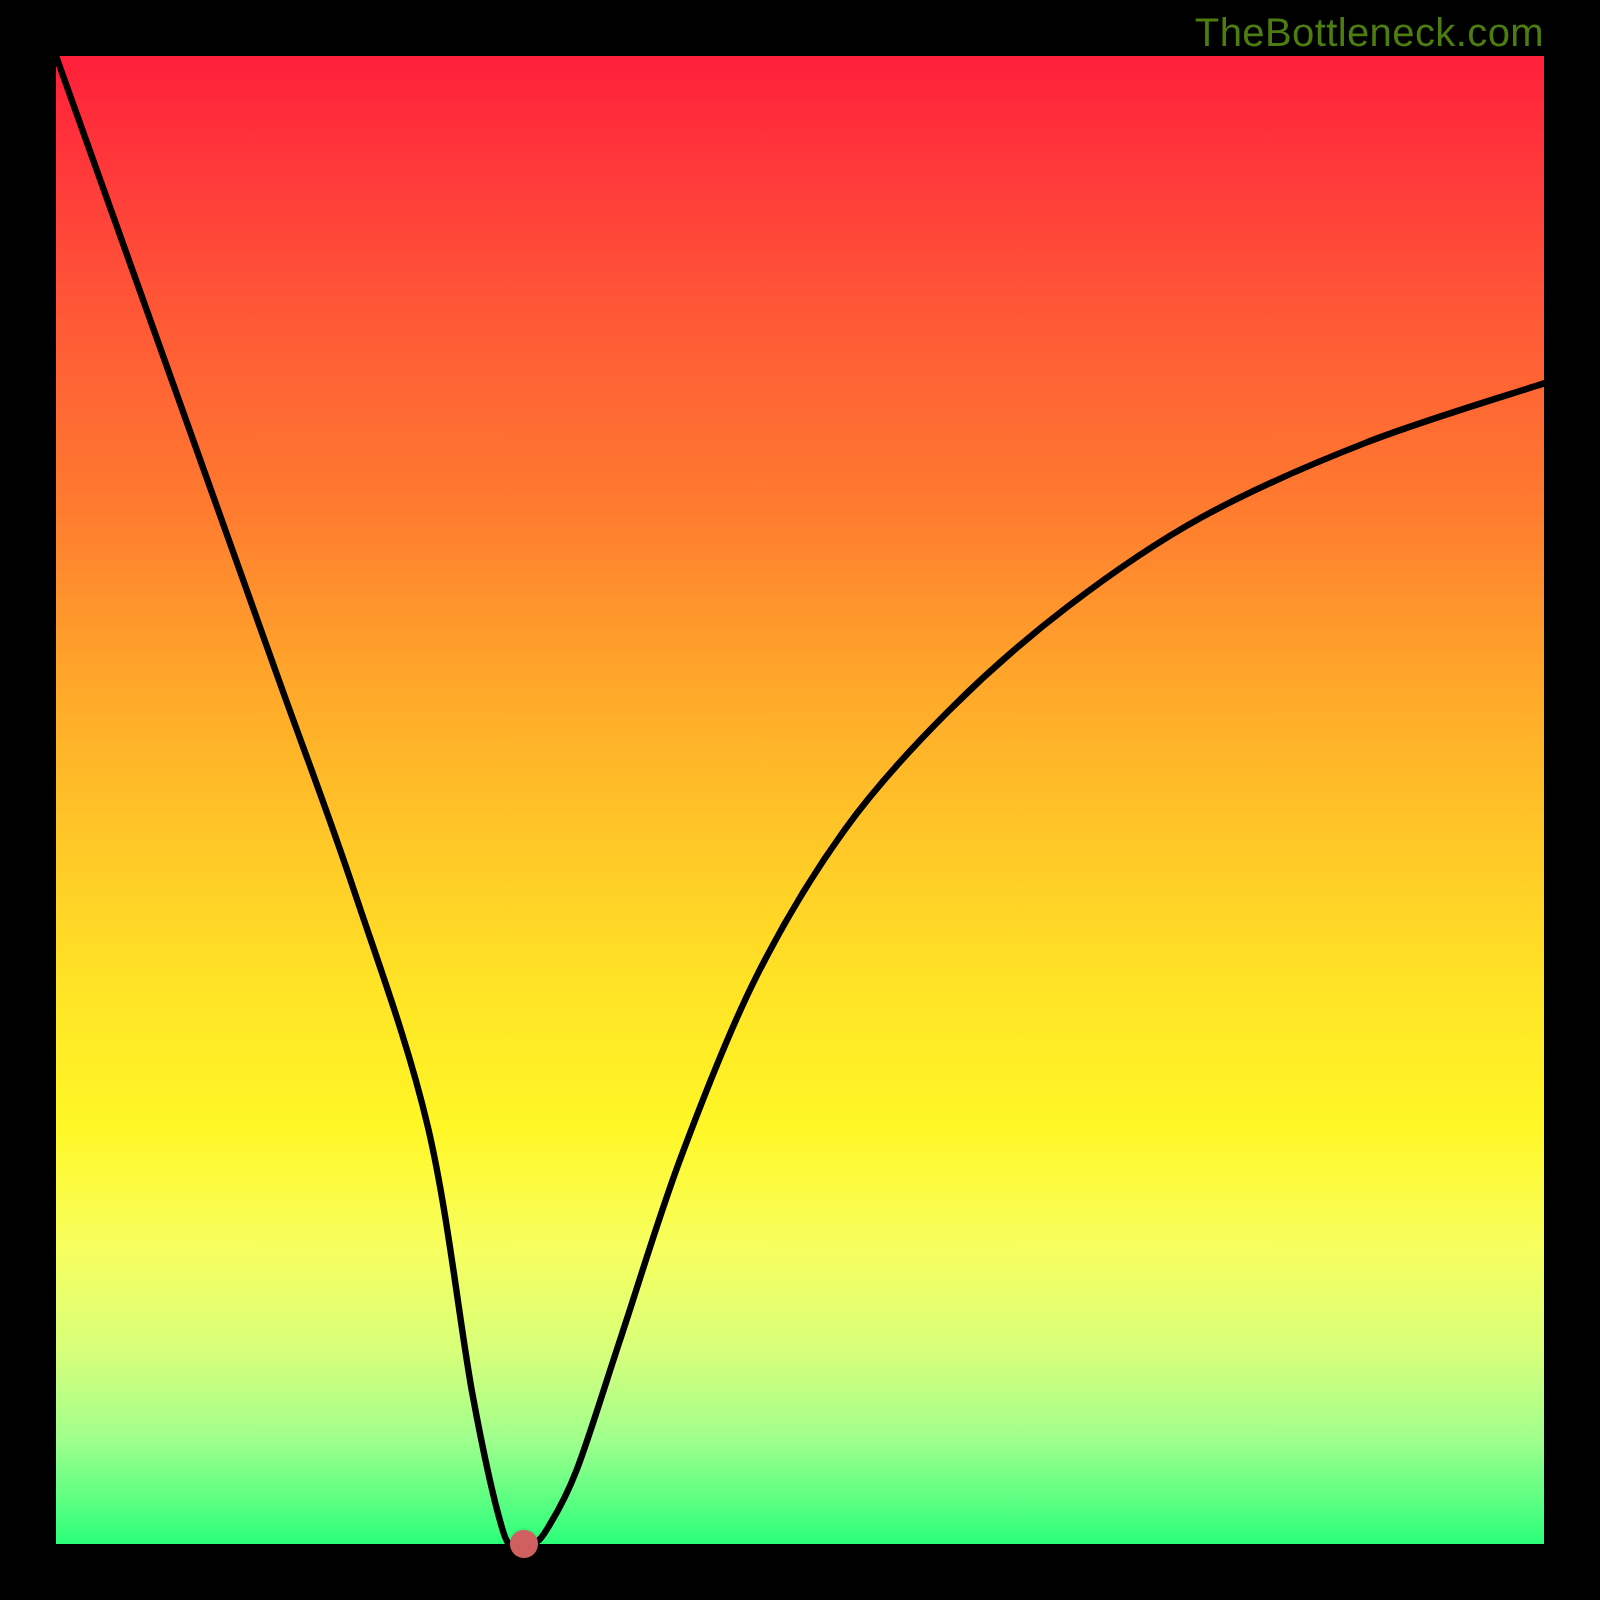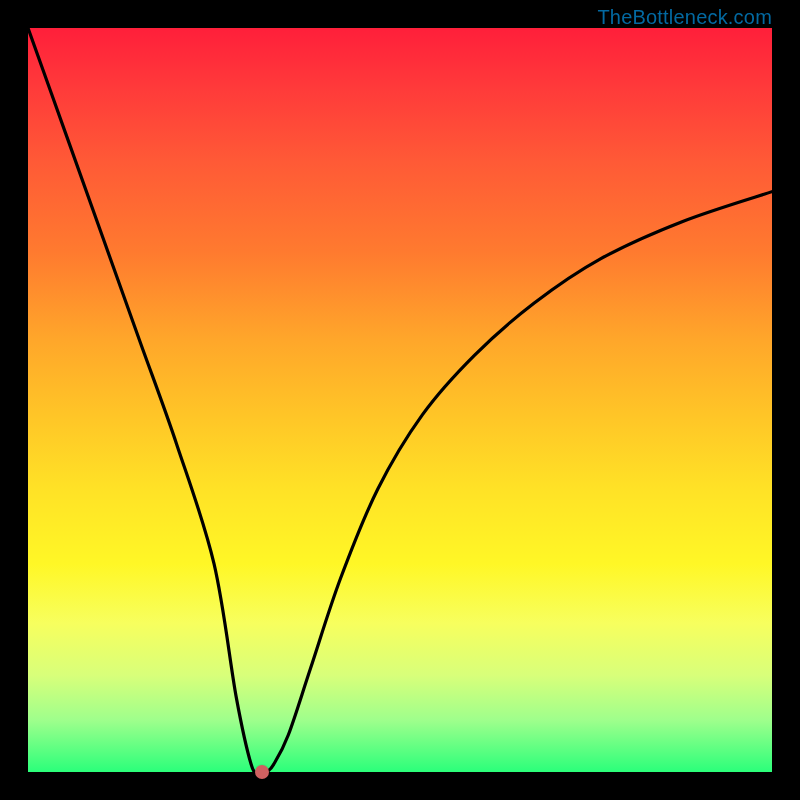--- a/index.html
+++ b/index.html
@@ -37,21 +37,21 @@
       #f7ff5e 80%,
       #d8ff7a 87%,
       #9fff8c 93%,
       #2bff7a 100%
     );
   }
   .watermark {
     position: absolute;
     top: 6px;
     right: 28px;
-    color: #0369a1;
+    color: #4d7c0f;
     font-size: 20px;
     letter-spacing: 0.2px;
     user-select: none;
   }
   svg.curve {
     position: absolute;
     left: 0;
     top: 0;
     width: 744px;
     height: 744px;

